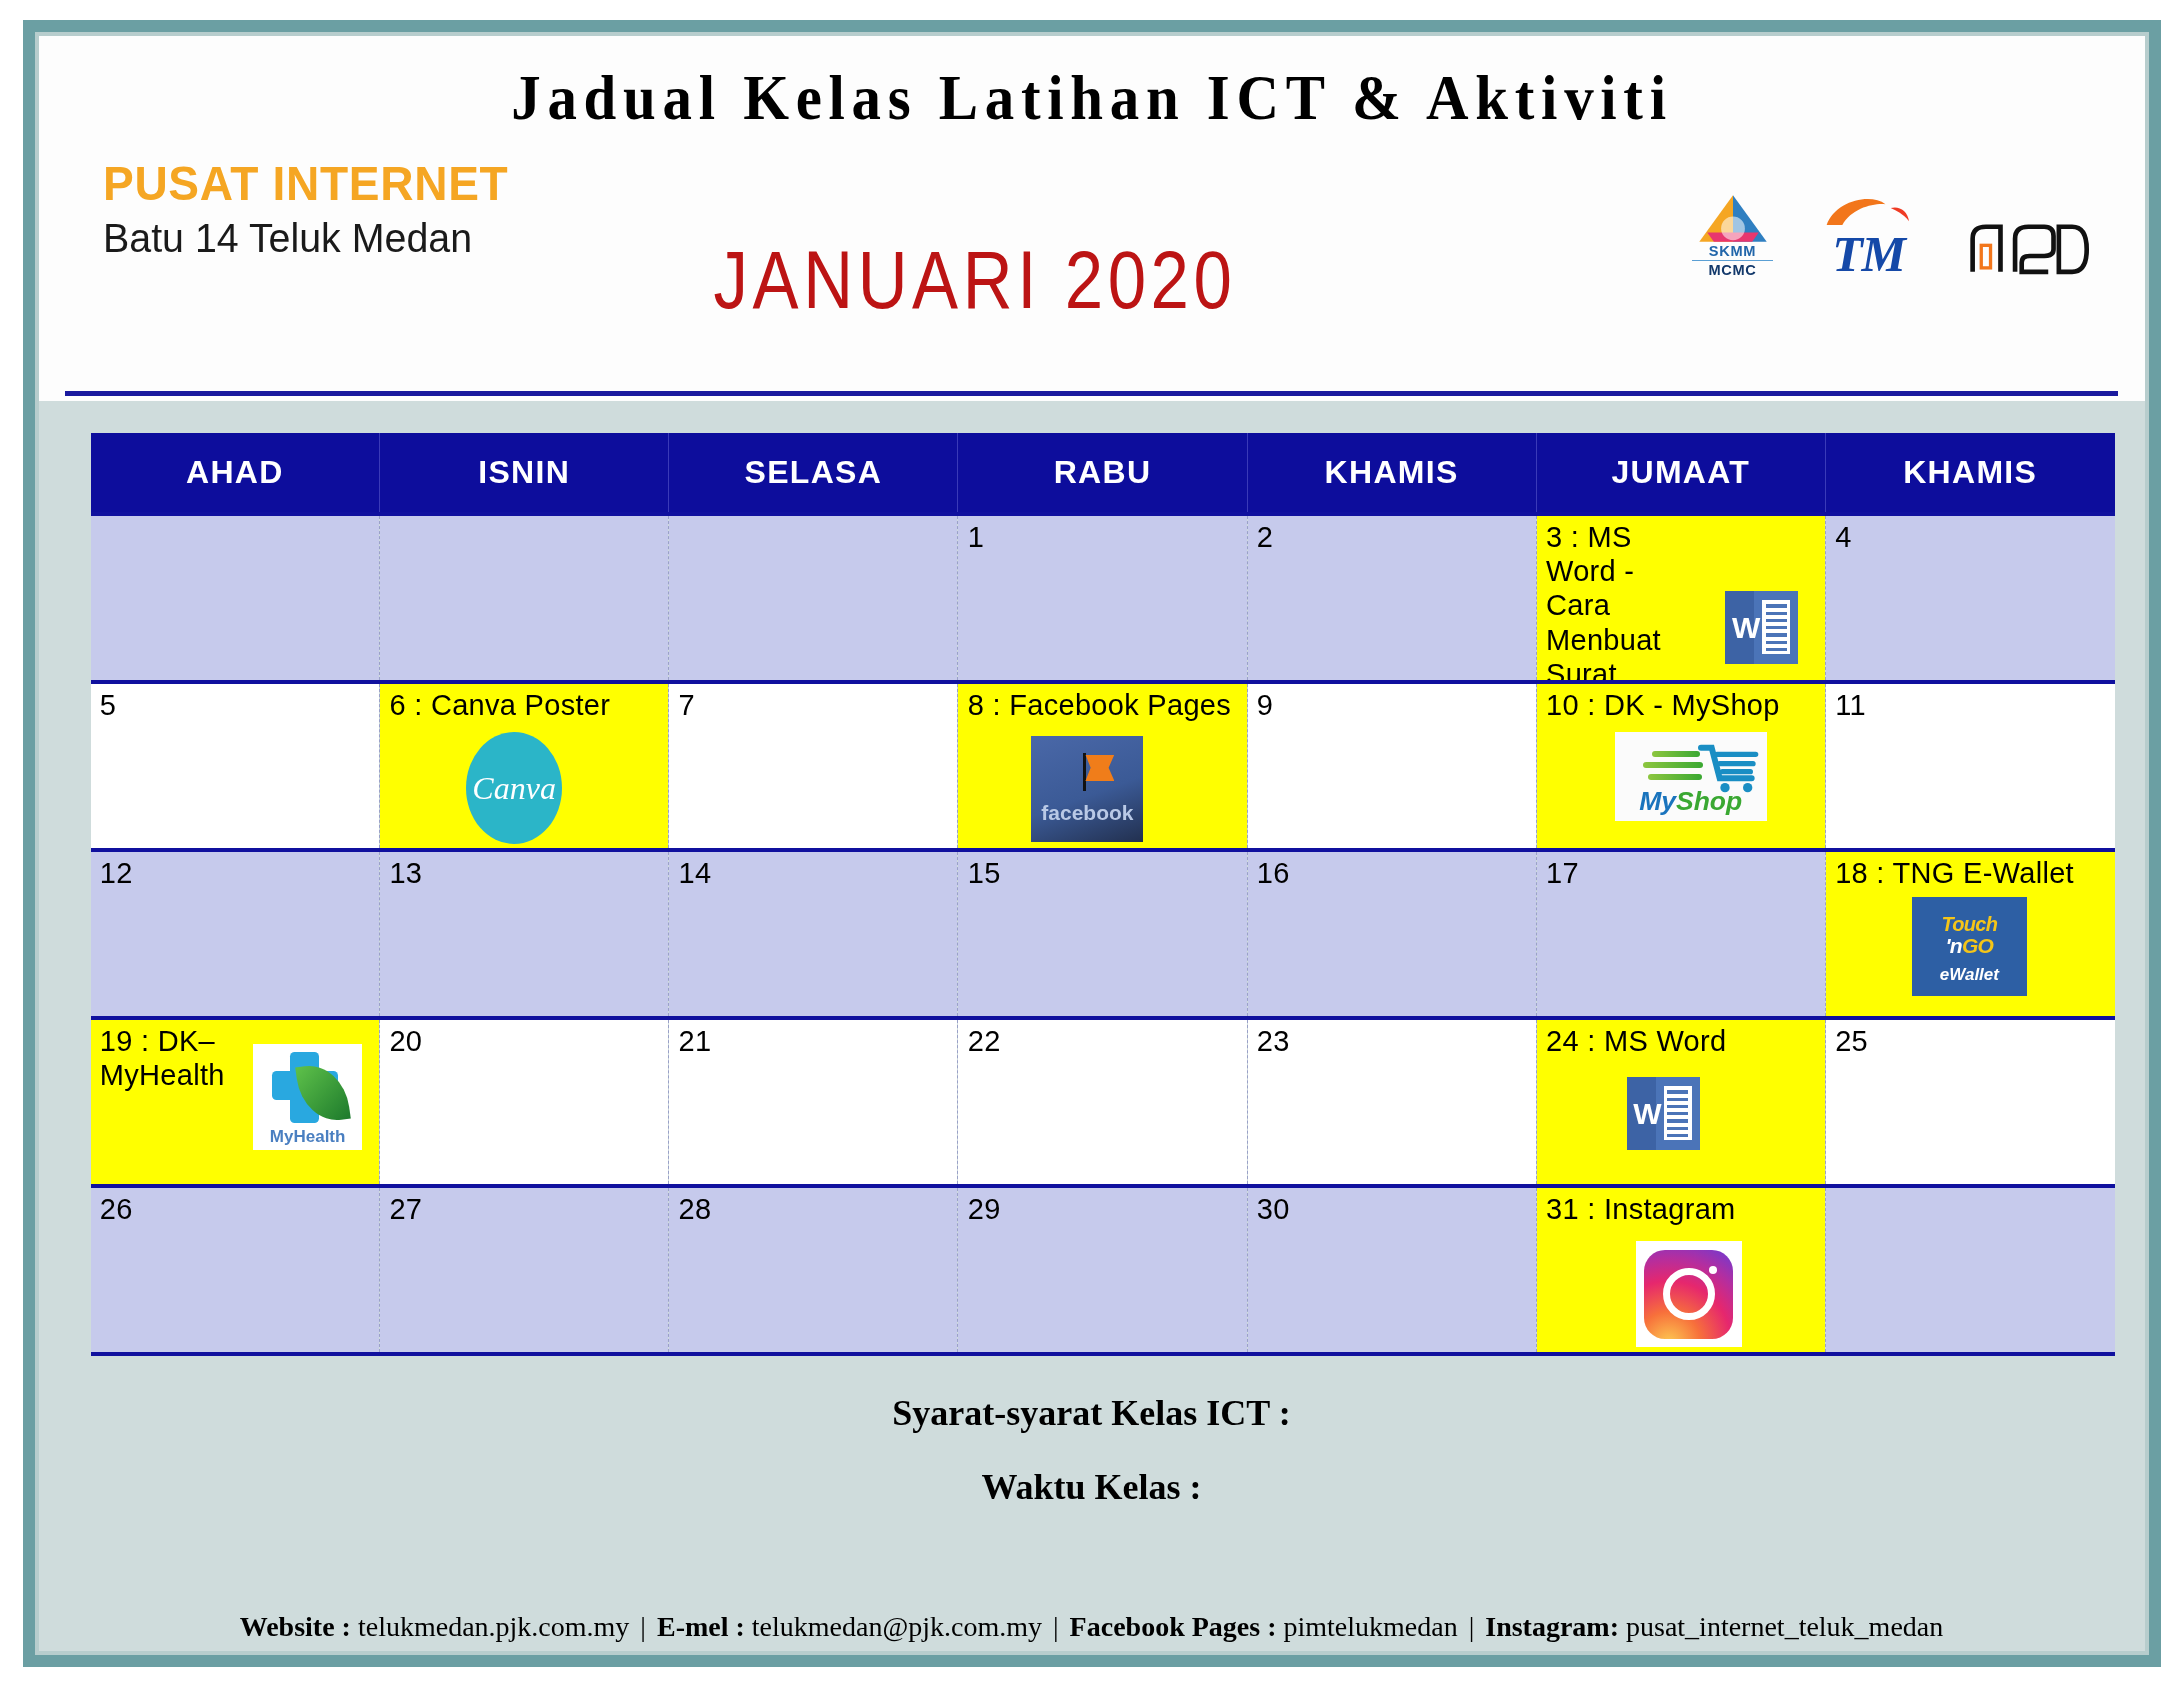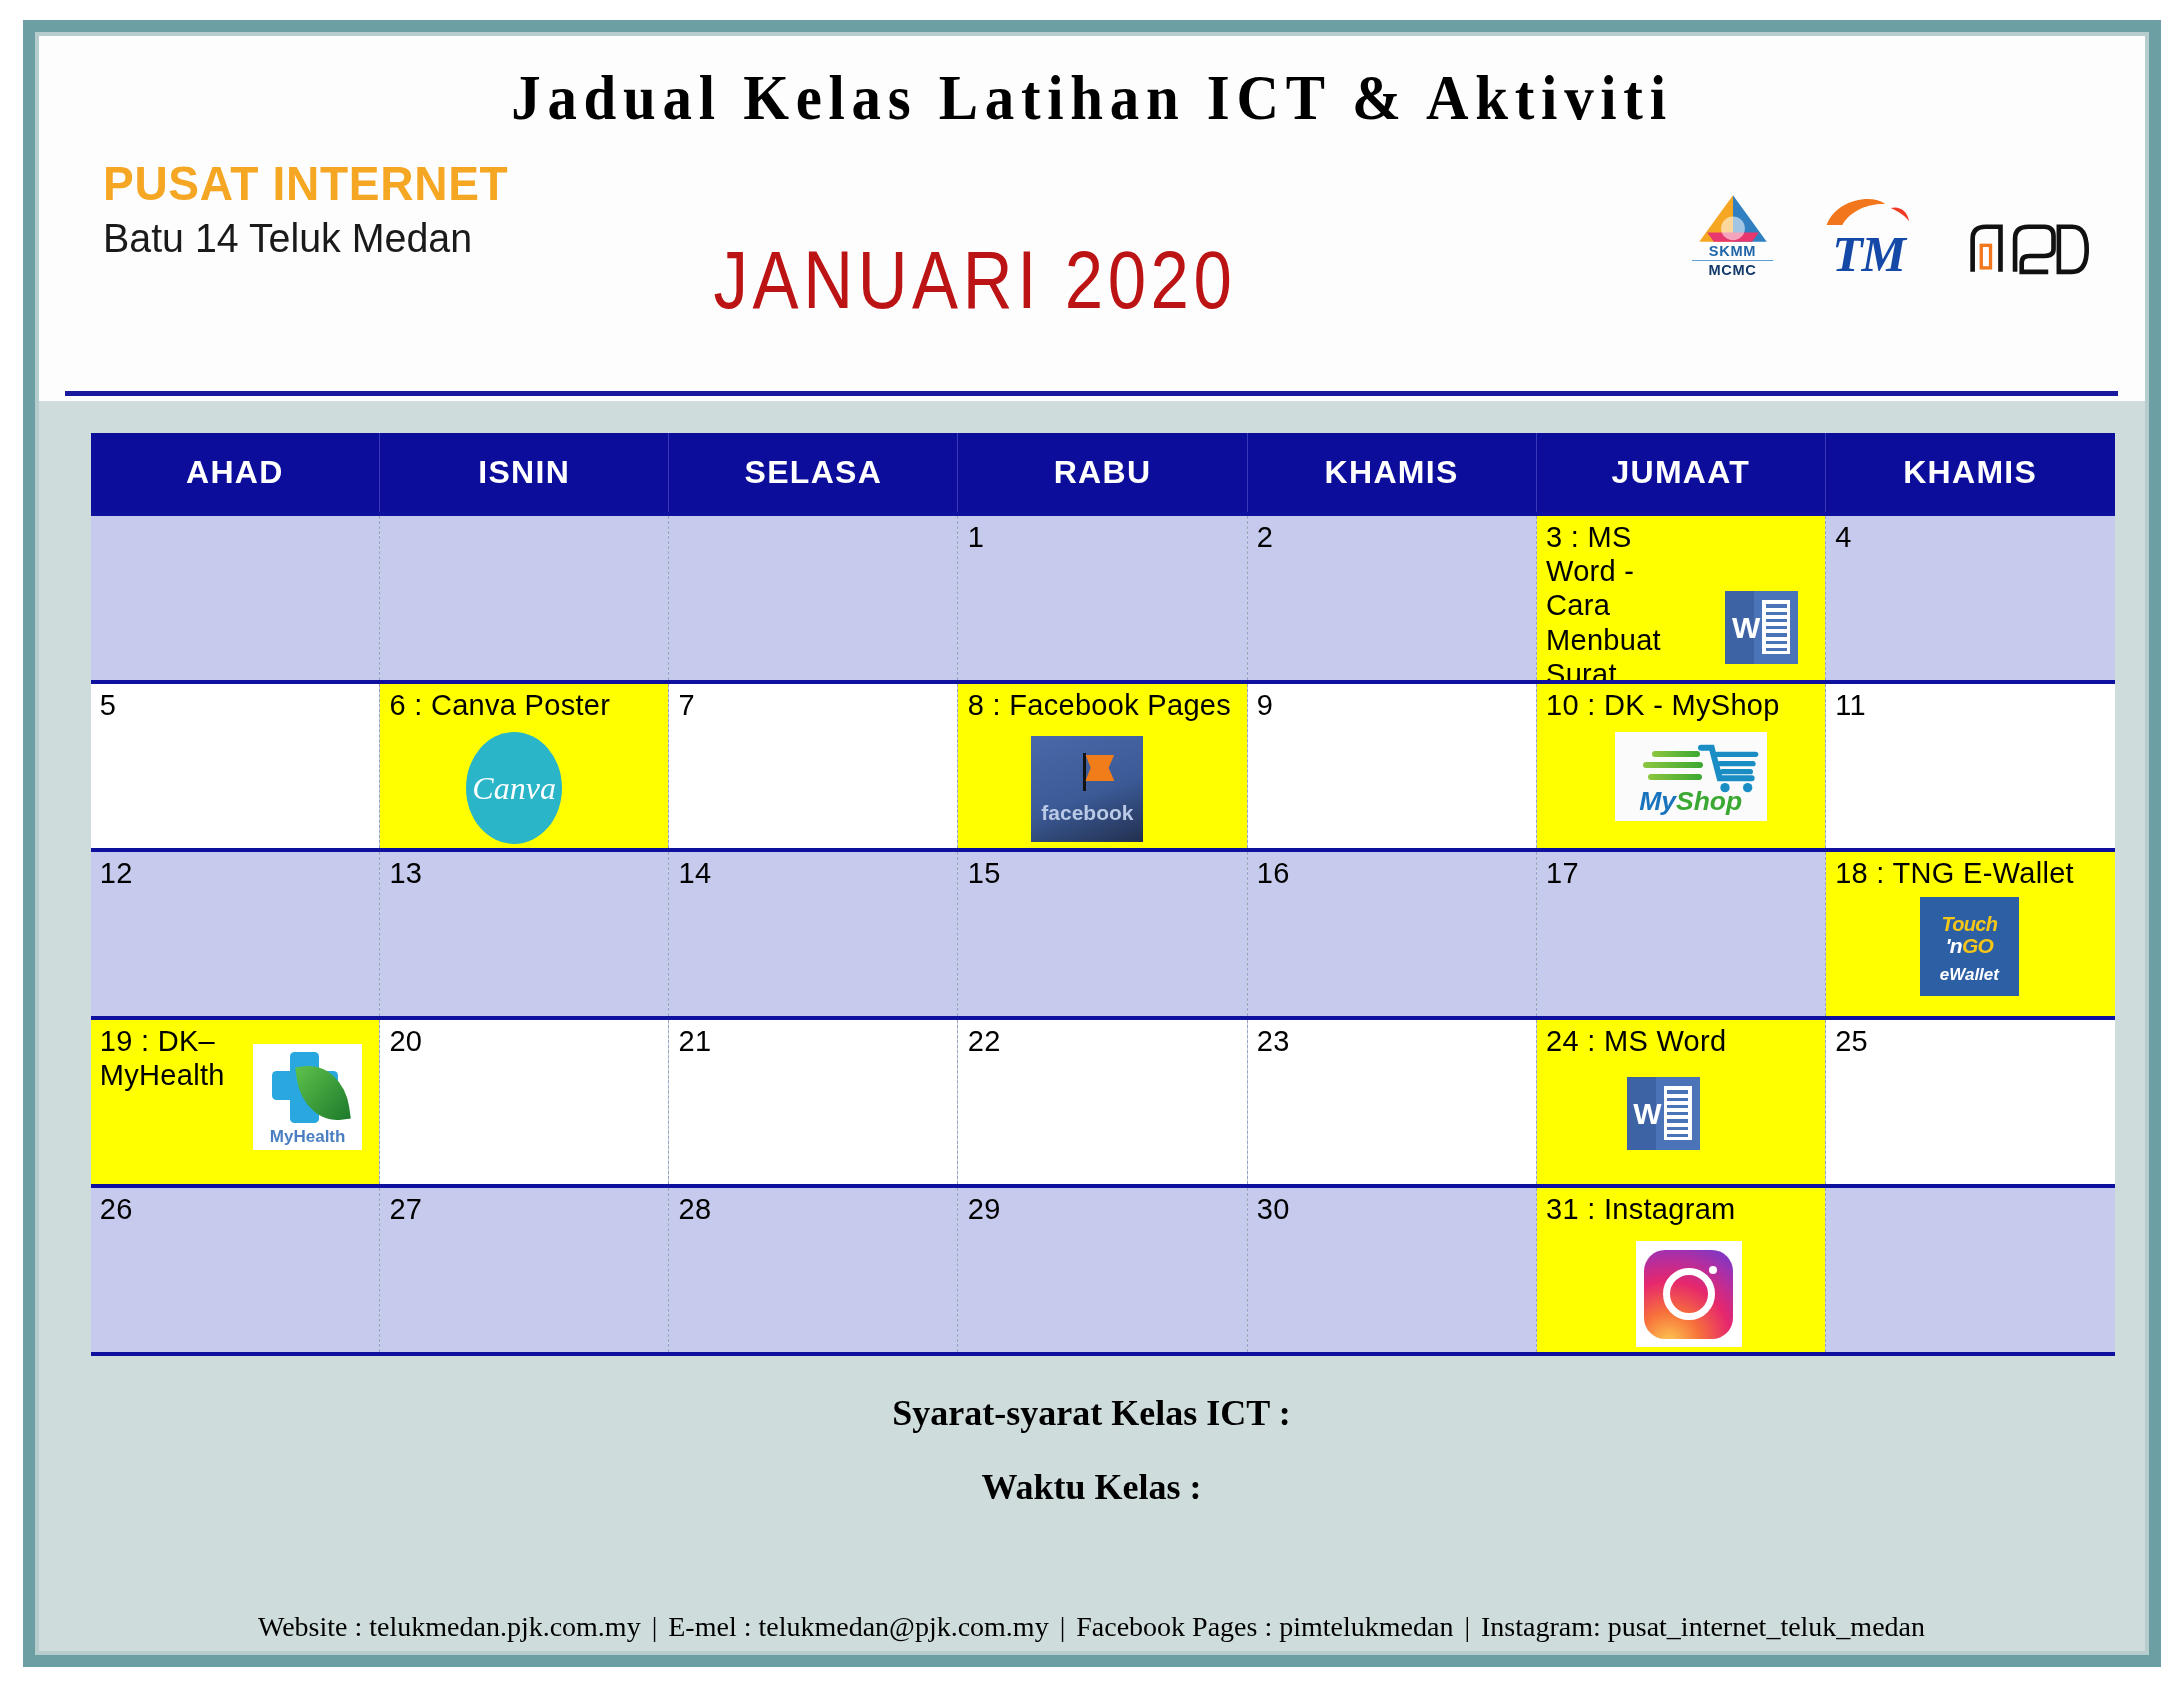--- a/index.html
+++ b/index.html
@@ -311,23 +311,22 @@
     font-style: italic; font-size: 26.5px;
   }
   .ic-myshop .ms-word b:first-child { color: #1a74bd; }
   .ic-myshop .ms-word b:last-child { color: #3aa832; }
   .ic-myshop .bar {
     position: absolute; height: 6px; border-radius: 3.3px;
     background: linear-gradient(90deg,#8dc63f,#3aa832);
   }
 
   .ic-tng {
-    width: 99px; height: 99px; background: #2d5fa4;
-    position: relative;
-    margin-left: 8px;
+    width: 115px; height: 99px; background: #2d5fa4;
+    position: relative;
   }
   .ic-tng .t1 {
     position: absolute; left: 0; right: 0; top: 16px; text-align: center;
     font-family: "Liberation Sans", sans-serif; font-weight: bold; font-style: italic;
     font-size: 20px; color: #f5c518; letter-spacing: -0.7px;
   }
   .ic-tng .t2 {
     position: absolute; left: 0; right: 0; top: 37px; text-align: center;
     font-family: "Liberation Sans", sans-serif; font-weight: bold; font-style: italic;
     font-size: 21px; color: #f5c518; letter-spacing: -0.7px;
@@ -404,21 +403,21 @@
   .f-contact {
     position: absolute;
     left: 0; right: 0;
     top: 1575px;
     text-align: center;
     font-family: "Liberation Serif", serif;
     font-size: 28px;
     color: #000;
     white-space: nowrap;
   }
-  .f-contact b { font-weight: normal; text-align: right; }
+  .f-contact b { font-weight: bold; text-align: right; }
   .sep { padding: 0 4px; }
 </style>
 </head>
 <body>
 
 <div class="poster">
 <div class="poster-inner">
 
   <div class="header-white">
 

